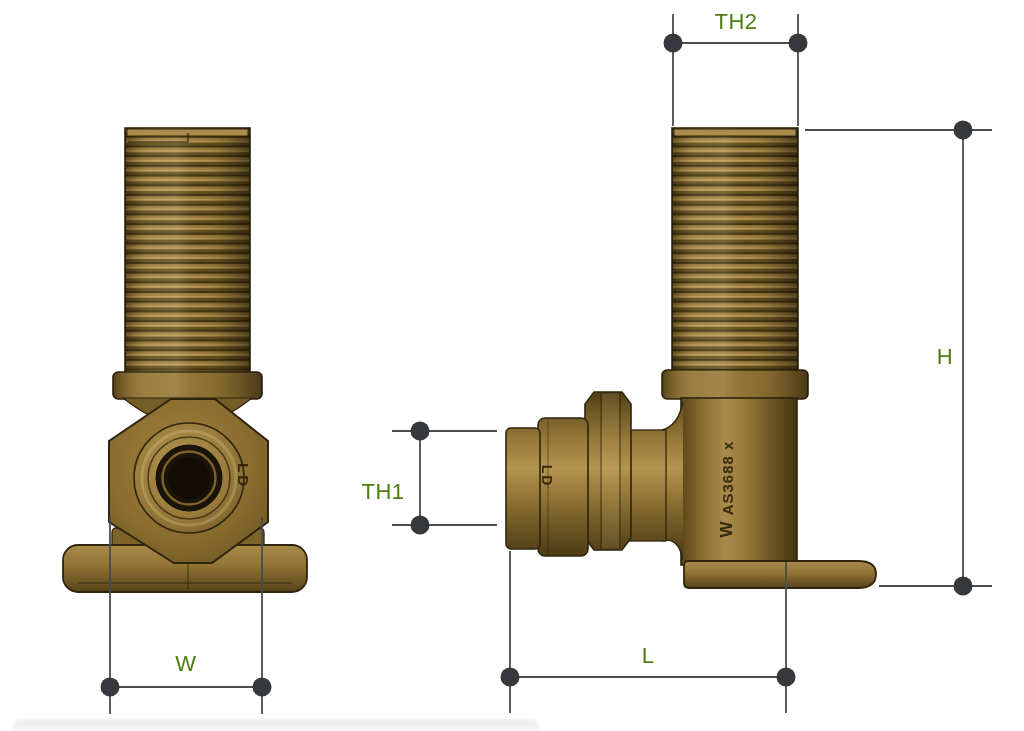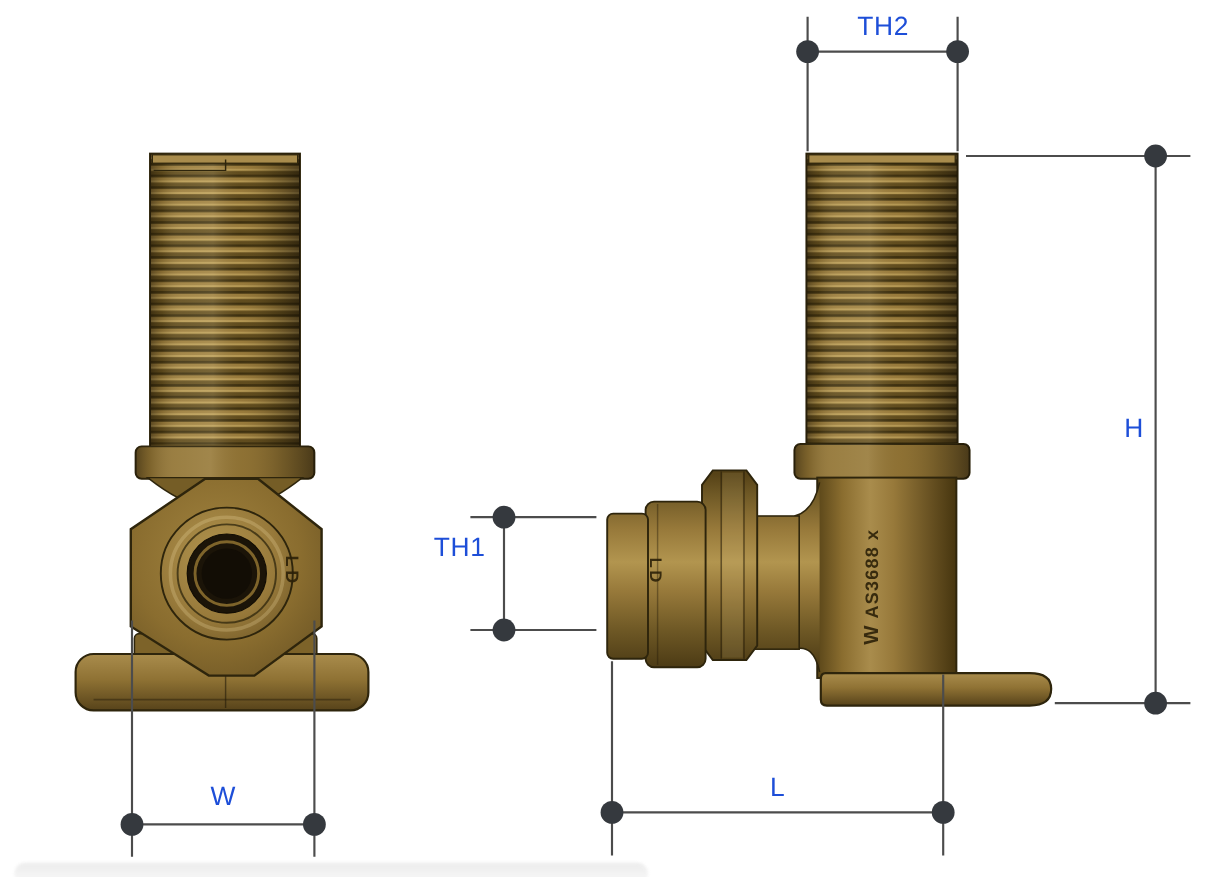--- a/index.html
+++ b/index.html
@@ -2,26 +2,26 @@
 <html><head>
 <meta charset="utf-8">
 <style>
   html,body{margin:0;padding:0;background:#ffffff;}
   #canvas{
     position:relative;width:1024px;height:731px;background:#ffffff;
     overflow:hidden;font-family:"Liberation Sans",sans-serif;
   }
   #drawing{position:absolute;left:0;top:0;}
   .dim-label{
-    position:absolute;font:22px "Liberation Sans",sans-serif;color:#1d4ed8;
+    position:absolute;font:22px "Liberation Sans",sans-serif;color:#4d7c0f;
     transform:translate(-50%,-50%);white-space:nowrap;letter-spacing:0.5px;
   }
   #lbl-th2{left:736px;top:22px;}
   #lbl-h{left:945px;top:357px;}
-  #lbl-th1{left:383px;top:456px;}
+  #lbl-th1{left:383px;top:492px;}
   #lbl-w{left:186px;top:664px;}
   #lbl-l{left:648px;top:656px;}
   .engrave{
     position:absolute;font-family:"Liberation Sans",sans-serif;font-weight:bold;
     color:rgba(43,32,8,0.9);white-space:nowrap;
   }
   #mark-ld-front{left:243px;top:476px;font-size:15px;letter-spacing:3px;
     transform:translate(-50%,-50%) rotate(90deg);}
   #mark-ld-side{left:547px;top:476px;font-size:14px;letter-spacing:2px;
     transform:translate(-50%,-50%) rotate(90deg);}

